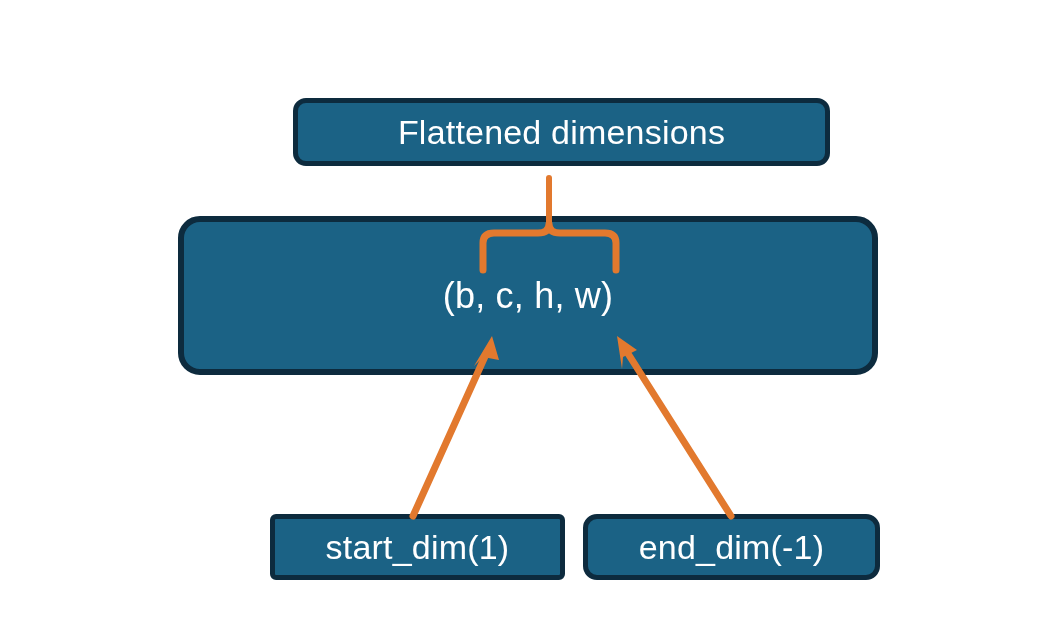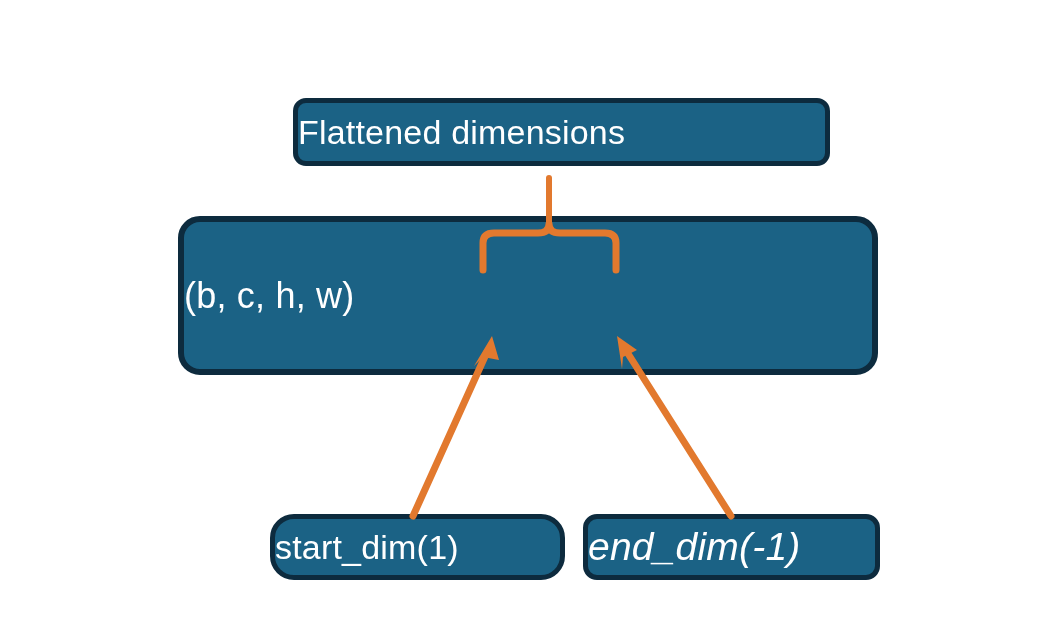--- a/index.html
+++ b/index.html
@@ -18,20 +18,21 @@
     overflow: hidden;
   }
   .node {
     position: absolute;
     box-sizing: border-box;
     background: #1b6285;
     border: 5px solid #0d2b3e;
     border-radius: 14px;
     display: flex;
     align-items: center;
+    justify-content: center;
     color: #ffffff;
     z-index: 2;
   }
   .node-label {
     color: #ffffff;
     white-space: nowrap;
     font-weight: 400;
     letter-spacing: 0.2px;
   }
 
@@ -55,33 +56,33 @@
     border-width: 6px;
   }
   #box-tuple .node-label { font-size: 36px; }
 
   
   #box-start-dim {
     left: 270px;
     top: 514px;
     width: 295px;
     height: 66px;
-    border-radius: 24px;
+    border-radius: 6px;
   }
   #box-start-dim .node-label { font-size: 34px; }
 
   
   #box-end-dim {
     left: 583px;
     top: 514px;
     width: 297px;
     height: 66px;
     border-radius: 14px;
   }
-  #box-end-dim .node-label { font-size: 39px; font-style: italic; }
+  #box-end-dim .node-label { font-size: 34px; }
 
   
   #connectors {
     position: absolute;
     left: 0;
     top: 0;
     width: 1038px;
     height: 632px;
     z-index: 3;
     pointer-events: none;

